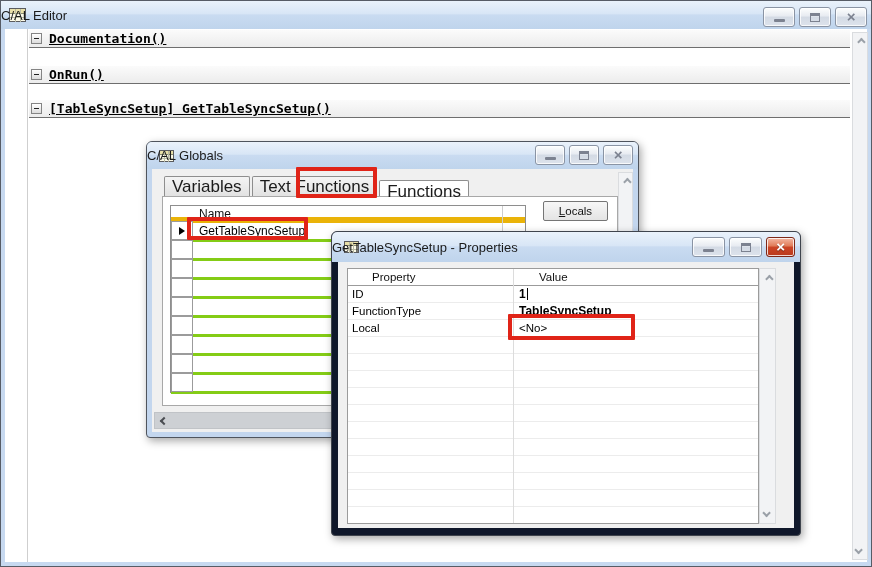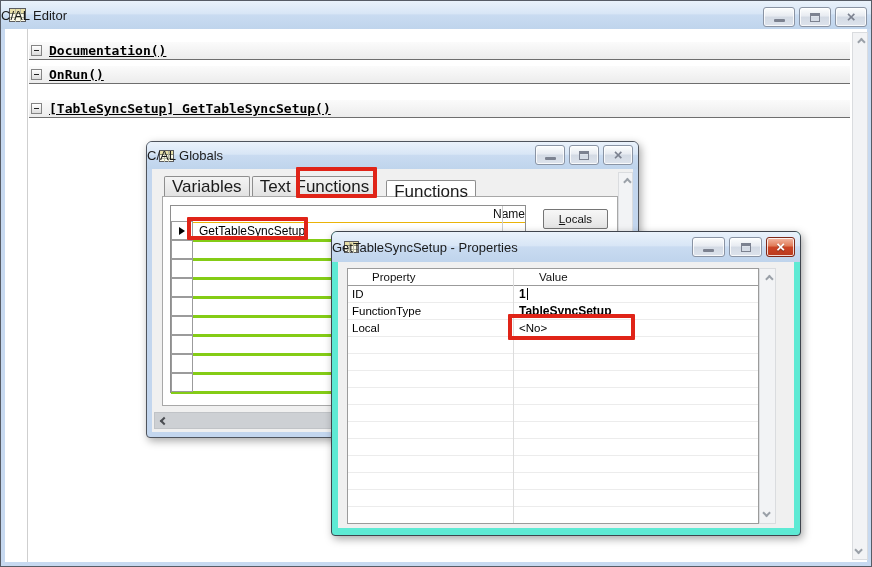--- a/index.html
+++ b/index.html
@@ -50,35 +50,35 @@
   .chev.up{ transform:rotate(-45deg) translate(1px,1px); }
   .chev.down{ transform:rotate(135deg) translate(1px,1px); }
   .chev.left{ transform:rotate(-135deg); border-color:#4a4d52; }
 
   
   .window{ position:absolute; border-radius:6px 6px 4px 4px;
            box-shadow:2px 3px 8px rgba(0,0,0,.35); }
   .win-globals{ left:145px; top:140px; width:493px; height:297px;
                 background:#c3d6ee; border:1px solid #4f545d; z-index:10; }
   .win-props{ left:330px; top:230px; width:470px; height:305px;
-              background:#5eead4; border:1px solid #3f444d; z-index:20; }
+              background:#0f172a; border:1px solid #3f444d; z-index:20; }
   .win-client{ position:absolute; background:#f0f0f0; }
 
   
   .tabs{ position:absolute; left:12px; top:7px; display:flex; align-items:flex-end; }
   .tab{ height:20px; padding:0 7px; margin-right:2px; font-size:17px; color:#1b1b1b;
         line-height:20px; background:linear-gradient(#f4f4f4,#e2e2e2);
         border:1px solid #8e8e8e; border-bottom:none; border-radius:2px 2px 0 0; }
-  .tab.active{ height:16px; line-height:22px; background:#fff; position:relative; z-index:2;margin-left:7px; }
+  .tab.active{ height:16px; line-height:22px; background:#fff; position:relative; z-index:2; }
   .tabpage{ position:absolute; left:10px; top:27px; width:456px; height:210px;
             background:#fff; border:1px solid #a8a8a8; }
   .g-grid{ position:absolute; left:7px; top:8px; width:356px; height:188px;
            background:#fff; border:1px solid #8e8e8e; }
-  .g-head{ height:17px; border-bottom:1px solid #eab308; font-size:12px; color:#111;
-           padding-left:28px; line-height:16px;text-align:right; }
+  .g-head{ height:17px; border-bottom:6px solid #eab308; font-size:12px; color:#111;
+           padding-left:28px; line-height:16px; }
   .g-colline{ position:absolute; left:331px; top:0; bottom:0; width:1px; background:#cdcdcd; }
   .g-row{ height:19px; display:flex; align-items:center; border-bottom:3px solid #84cc16; }
   .g-sel{ width:22px; height:19px; border:1px solid #9b9b9b; margin-top:-1px;
           background:#fff; display:flex; align-items:center; justify-content:center; }
   .g-sel .tri{ width:0; height:0; border-left:6px solid #000;
                border-top:4px solid transparent; border-bottom:4px solid transparent; }
   .g-name{ padding-left:6px; font-size:12px; color:#000; }
   .btn{ position:absolute; height:20px; border:1px solid #757575; border-radius:2px;
         background:linear-gradient(#f7f7f7,#e4e4e4); font-size:11.5px; color:#111;
         display:flex; align-items:center; justify-content:center; }
@@ -129,21 +129,21 @@
         </span>
       <span class="capbtn">
           <i class="g-x">×</i>
         </span>
     </span>
   </div>
 
   <div class="editor-client">
     <div class="margin-line"></div>
 
-    <div class="code-band" style="top:13px;">
+    <div class="code-band" style="top:1px;">
       <span class="collapse">
           <i></i>
         </span>
       <span class="code-text">Documentation()</span>
     </div>
     <div class="code-band" style="top:37px;">
       <span class="collapse">
           <i></i>
         </span>
       <span class="code-text">OnRun()</span>
@@ -235,21 +235,21 @@
               <span class="g-sel"></span>
             </div>
           <div class="g-row">
               <span class="g-sel"></span>
             </div>
           <div class="g-row">
               <span class="g-sel"></span>
             </div>
         </div>
 
-        <div class="btn" style="left:380px; top:12px; width:65px;">
+        <div class="btn" style="left:380px; top:4px; width:65px;">
           <span class="lbl">Locals</span>
         </div>
       </div>
 
       <div class="hscroll" style="left:2px; bottom:3px; height:17px; width:462px;">
         <span class="sb-btn" style="left:2px;top:0;bottom:0;width:14px;">
             <i class="chev left"></i>
           </span>
       </div>
     </div>

